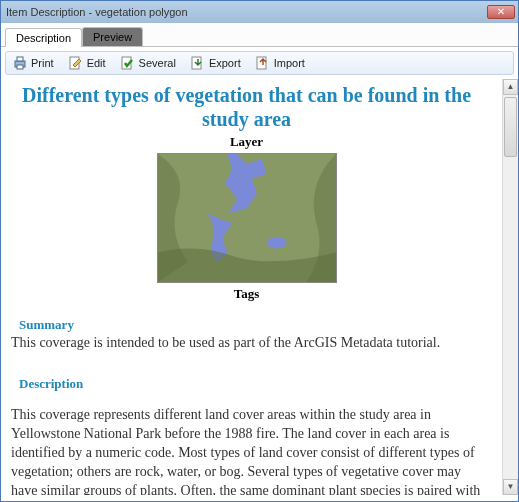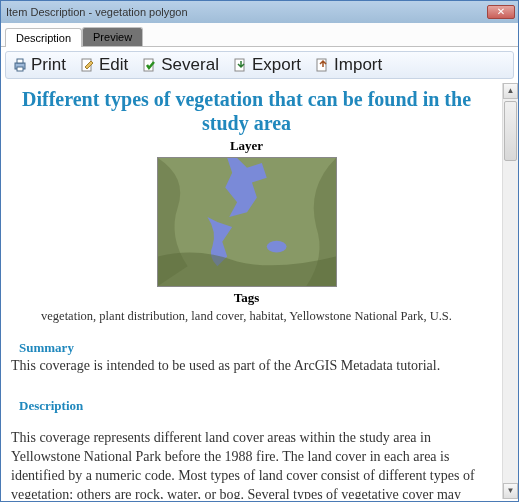--- a/index.html
+++ b/index.html
@@ -64,21 +64,21 @@
     padding: 3px 6px;
     display: flex;
     gap: 14px;
     align-items: center;
   }
   .tool {
     display: flex;
     align-items: center;
     gap: 3px;
     cursor: pointer;
-    font-size: 17px;
+    font-size: 11px;
     color: #222;
   }
   .tool svg { width: 16px; height: 16px; }
   .content-wrap {
     display: flex;
     height: calc(100% - 22px - 26px - 36px);
   }
   .content {
     flex: 1;
     overflow-y: auto;
@@ -201,21 +201,20 @@
       <rect width="180" height="130" fill="#7a8a5a"></rect>
       <rect x="0" y="0" width="180" height="130" fill="#889966"></rect>
       <path d="M70 0 L75 15 L68 30 L80 45 L72 60 L90 55 L100 40 L95 25 L110 20 L105 5 L90 10 L80 0 Z" fill="#7a8ad8"></path>
       <path d="M50 60 Q60 75 55 90 Q50 100 60 110 L70 100 L65 85 L75 70 L60 65 Z" fill="#7a8ad8"></path>
       <ellipse cx="120" cy="90" rx="10" ry="6" fill="#7a8ad8"></ellipse>
       <path d="M0 0 Q30 20 20 50 Q10 80 30 110 L0 130 Z" fill="#6a7a4a" opacity="0.6"></path>
       <path d="M180 0 Q150 30 160 70 Q170 100 150 130 L180 130 Z" fill="#6a7a4a" opacity="0.6"></path>
       <path d="M0 100 Q40 90 80 105 Q120 115 180 100 L180 130 L0 130 Z" fill="#5a6a3a" opacity="0.5"></path>
     </svg>
     <div class="sub">Tags</div>
-    <div class="tags-line">vegetation, plant distribution, land cover, habitat, Yellowstone National Park, U.S.</div>
     <div class="section-h">Summary</div>
     <p class="body-text">This coverage is intended to be used as part of the ArcGIS Metadata tutorial.</p>
     <div class="section-h" style="margin-top:22px">Description</div>
     <p class="body-text" style="margin-top:14px">This coverage represents different land cover areas within the study area in Yellowstone National Park before the 1988 fire. The land cover in each area is identified by a numeric code. Most types of land cover consist of different types of vegetation; others are rock, water, or bog. Several types of vegetative cover may have similar groups of plants. Often, the same dominant plant species is paired with different companion or successional species. Details about each type of land cover can be found in the vegtype.dbf table.</p>
   </div>
   <div class="scrollbar">
     <div class="sb-btn">▲</div>
     <div class="sb-track">
       <div class="sb-thumb"></div>
     </div>

